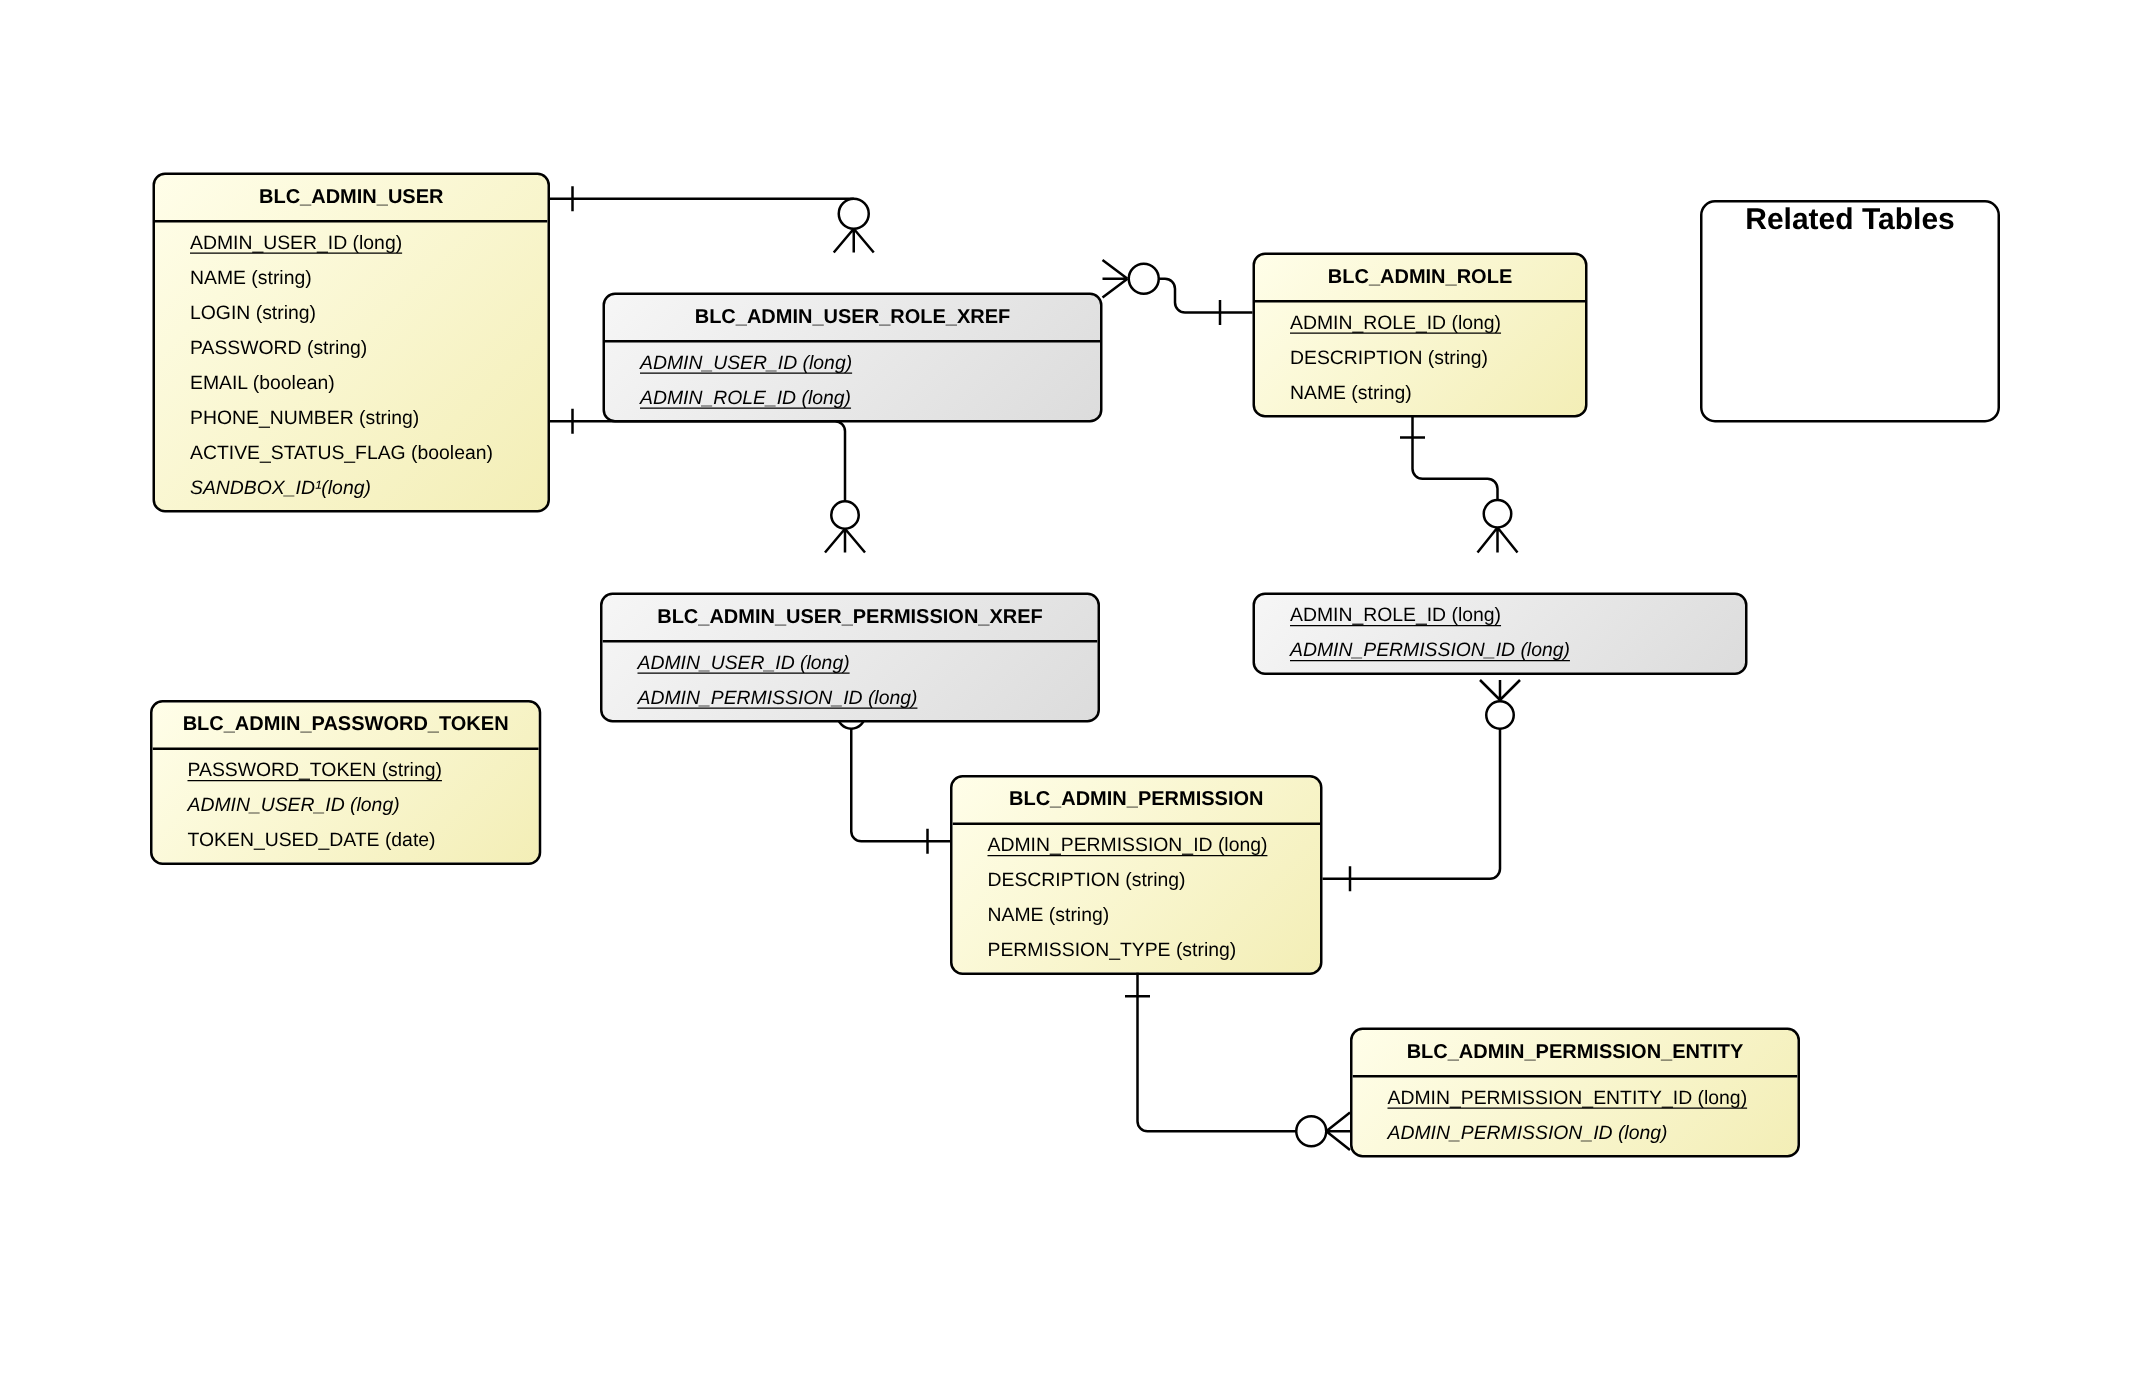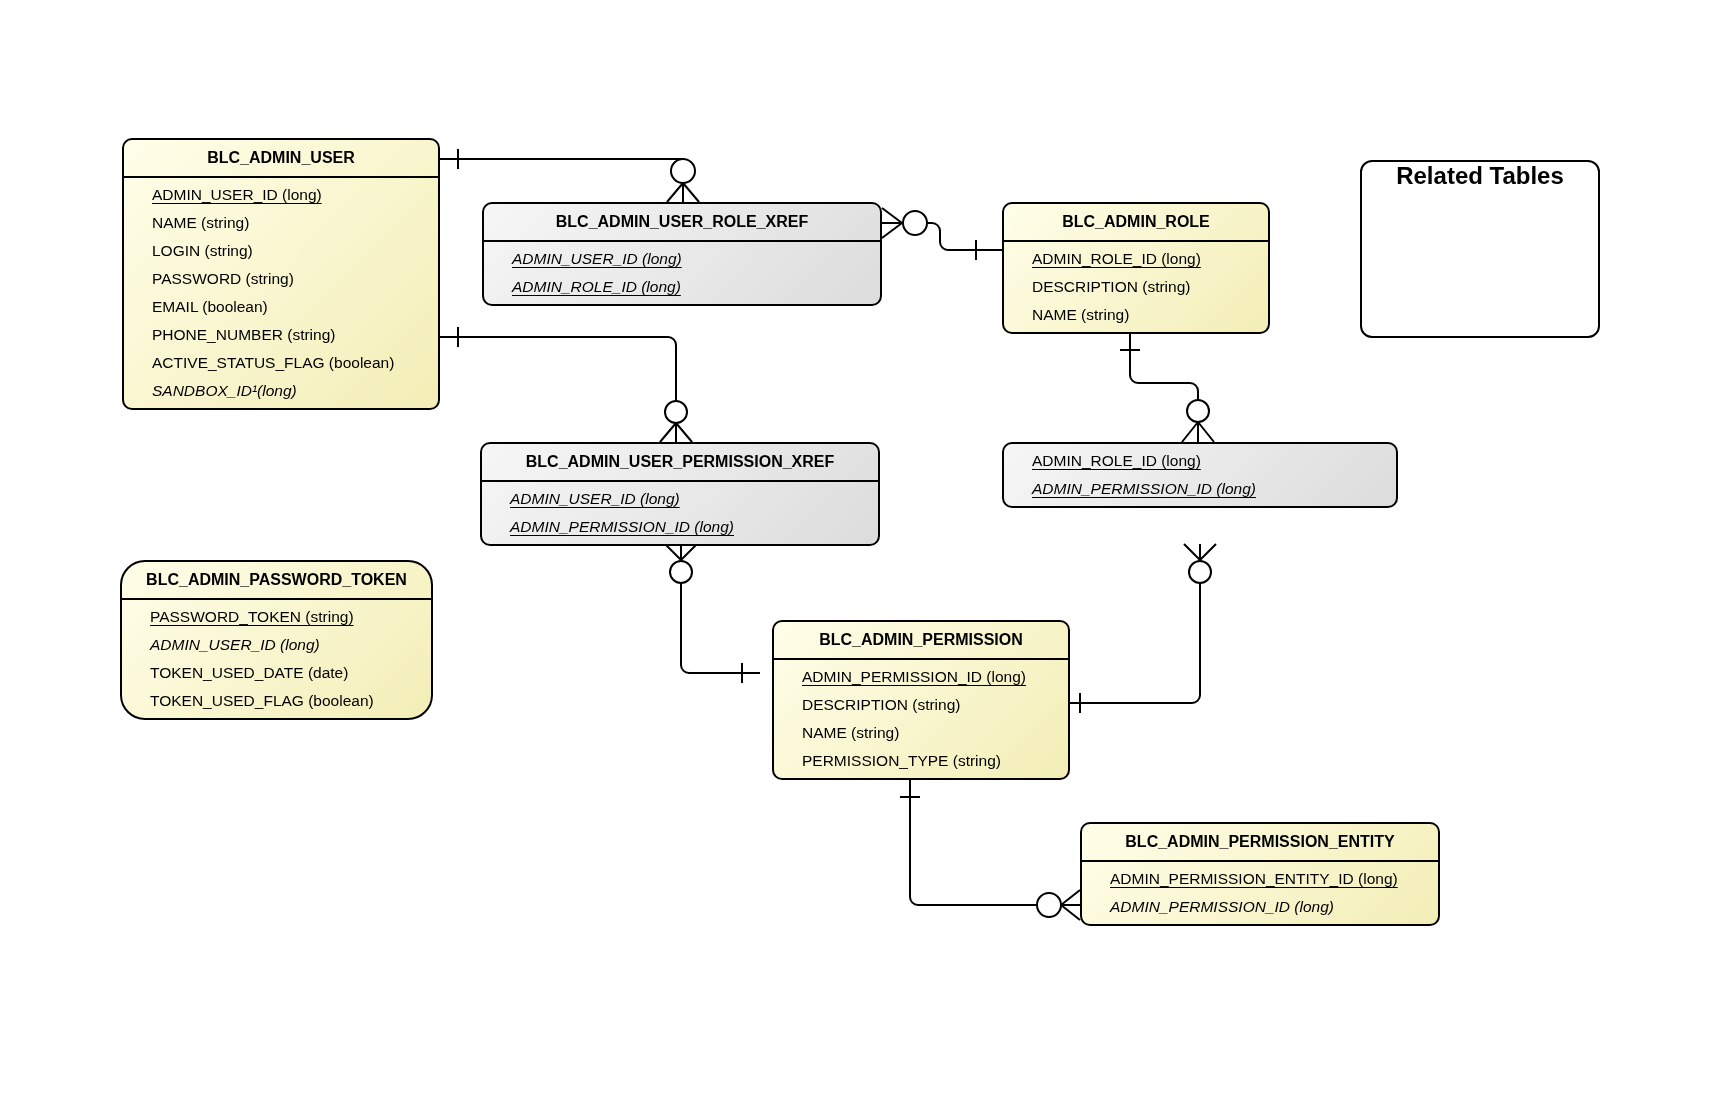--- a/index.html
+++ b/index.html
@@ -5,21 +5,21 @@
   html,body{margin:0;padding:0;background:#fff;}
   #canvas{
     position:relative;width:1715px;height:1103px;background:#fff;overflow:hidden;
     font-family:"Liberation Sans", sans-serif;color:#000;
   }
   .tbl{
     position:absolute;border:2px solid #000;border-radius:10px;
     box-sizing:border-box;overflow:hidden;background:#fff;
   }
   .tbl.yellow{background:linear-gradient(135deg,#fffee9 0%,#f3eeb6 100%);}
-  .tbl.gray{background:linear-gradient(135deg,#f6f6f6 0%,#dcdcdc 100%);}
+  .tbl.gray{background:linear-gradient(135deg,#f6f6f6 0%,#dcdcdc 100%);margin-top:32px;}
   .t-title{
     height:36px;line-height:36px;border-bottom:2px solid #000;
     font-weight:bold;font-size:16px;text-align:center;white-space:nowrap;
   }
   .t-rows{padding:3px 0;}
   .t-row{height:28px;line-height:28px;padding:0 28px;font-size:15.5px;white-space:nowrap;}
   .u{text-decoration:underline;text-underline-offset:3px;}
   .i{font-style:italic;}
   
   #related-frame{
@@ -137,31 +137,30 @@
     </div>
   </div>
 
   <div class="tbl gray" style="left:1002px;top:442px;width:396px;">
     <div class="t-rows">
       <div class="t-row u">ADMIN_ROLE_ID (long)</div>
       <div class="t-row u i">ADMIN_PERMISSION_ID (long)</div>
     </div>
   </div>
 
-  <div class="tbl yellow" style="left:120px;top:560px;width:313px;border-radius:25px;">
+  <div class="tbl yellow" style="left:120px;top:560px;width:313px;">
     <div class="t-title">BLC_ADMIN_PASSWORD_TOKEN</div>
     <div class="t-rows">
       <div class="t-row u">PASSWORD_TOKEN (string)</div>
       <div class="t-row i">ADMIN_USER_ID (long)</div>
       <div class="t-row">TOKEN_USED_DATE (date)</div>
-      <div class="t-row">TOKEN_USED_FLAG (boolean)</div>
     </div>
   </div>
 
-  <div class="tbl yellow" style="left:760px;top:620px;width:298px;margin-left:12px;">
+  <div class="tbl yellow" style="left:760px;top:620px;width:298px;">
     <div class="t-title">BLC_ADMIN_PERMISSION</div>
     <div class="t-rows">
       <div class="t-row u">ADMIN_PERMISSION_ID (long)</div>
       <div class="t-row">DESCRIPTION (string)</div>
       <div class="t-row">NAME (string)</div>
       <div class="t-row">PERMISSION_TYPE (string)</div>
     </div>
   </div>
 
   <div class="tbl yellow" style="left:1080px;top:822px;width:360px;">

